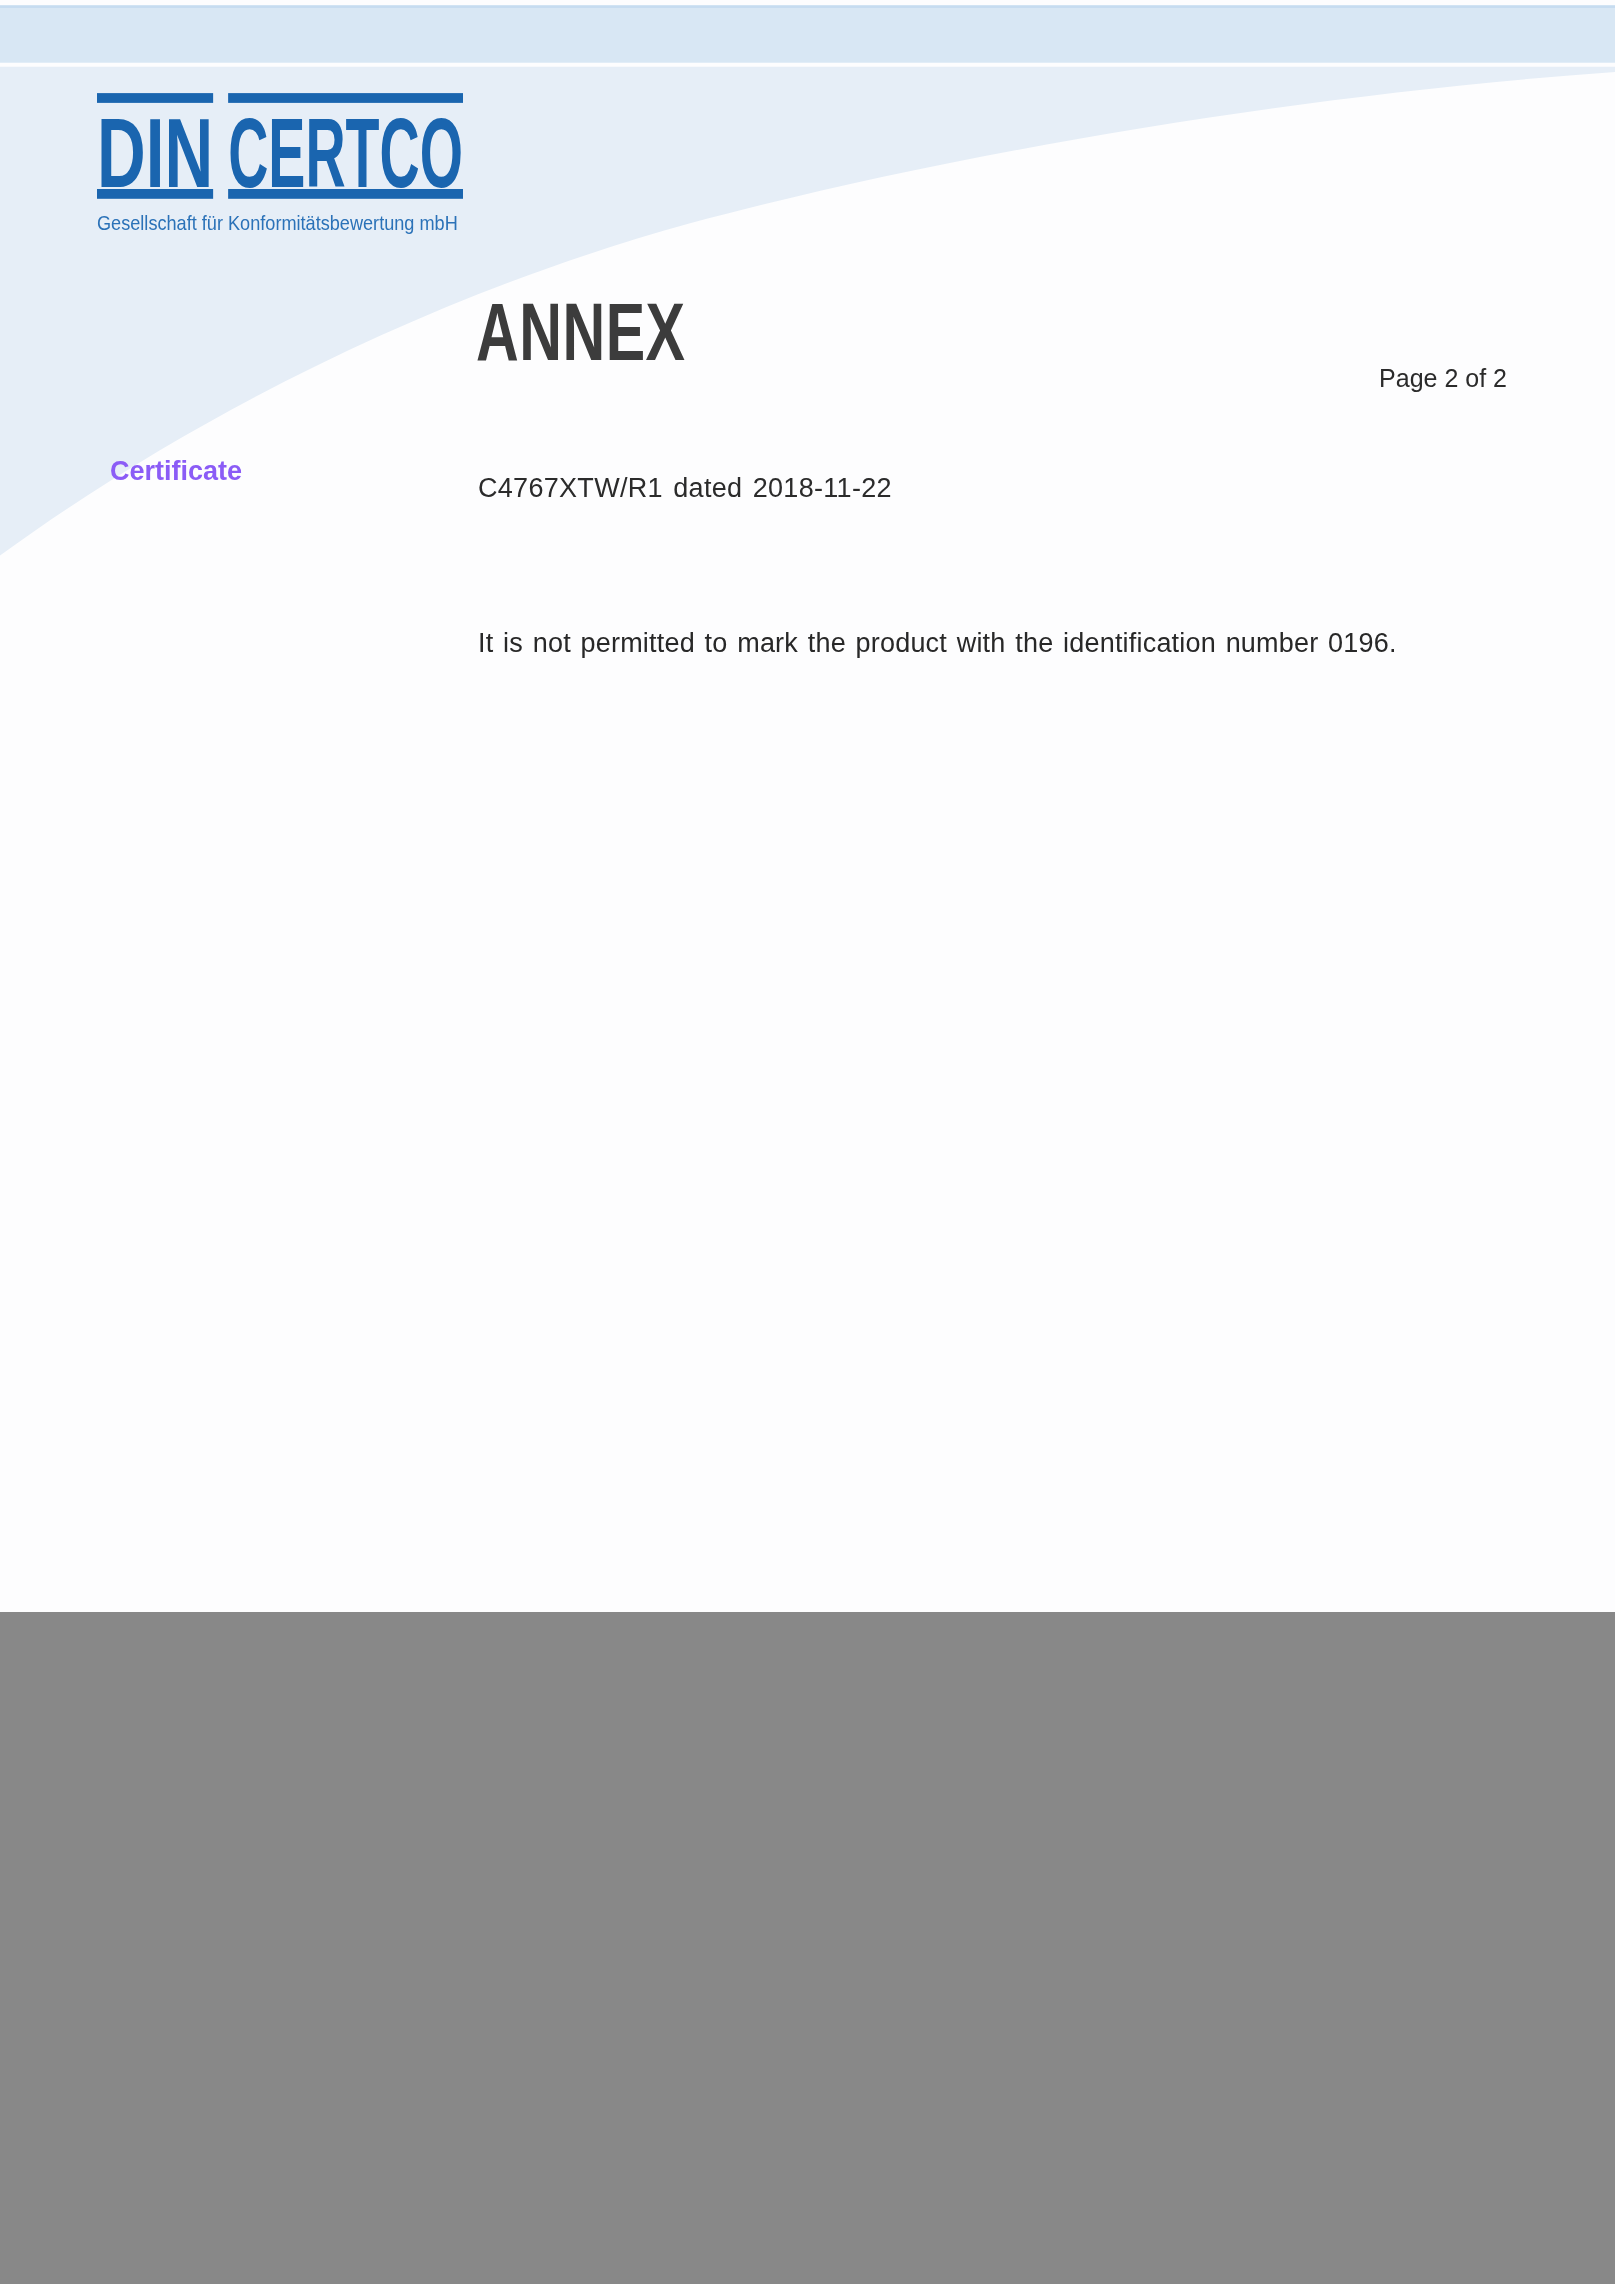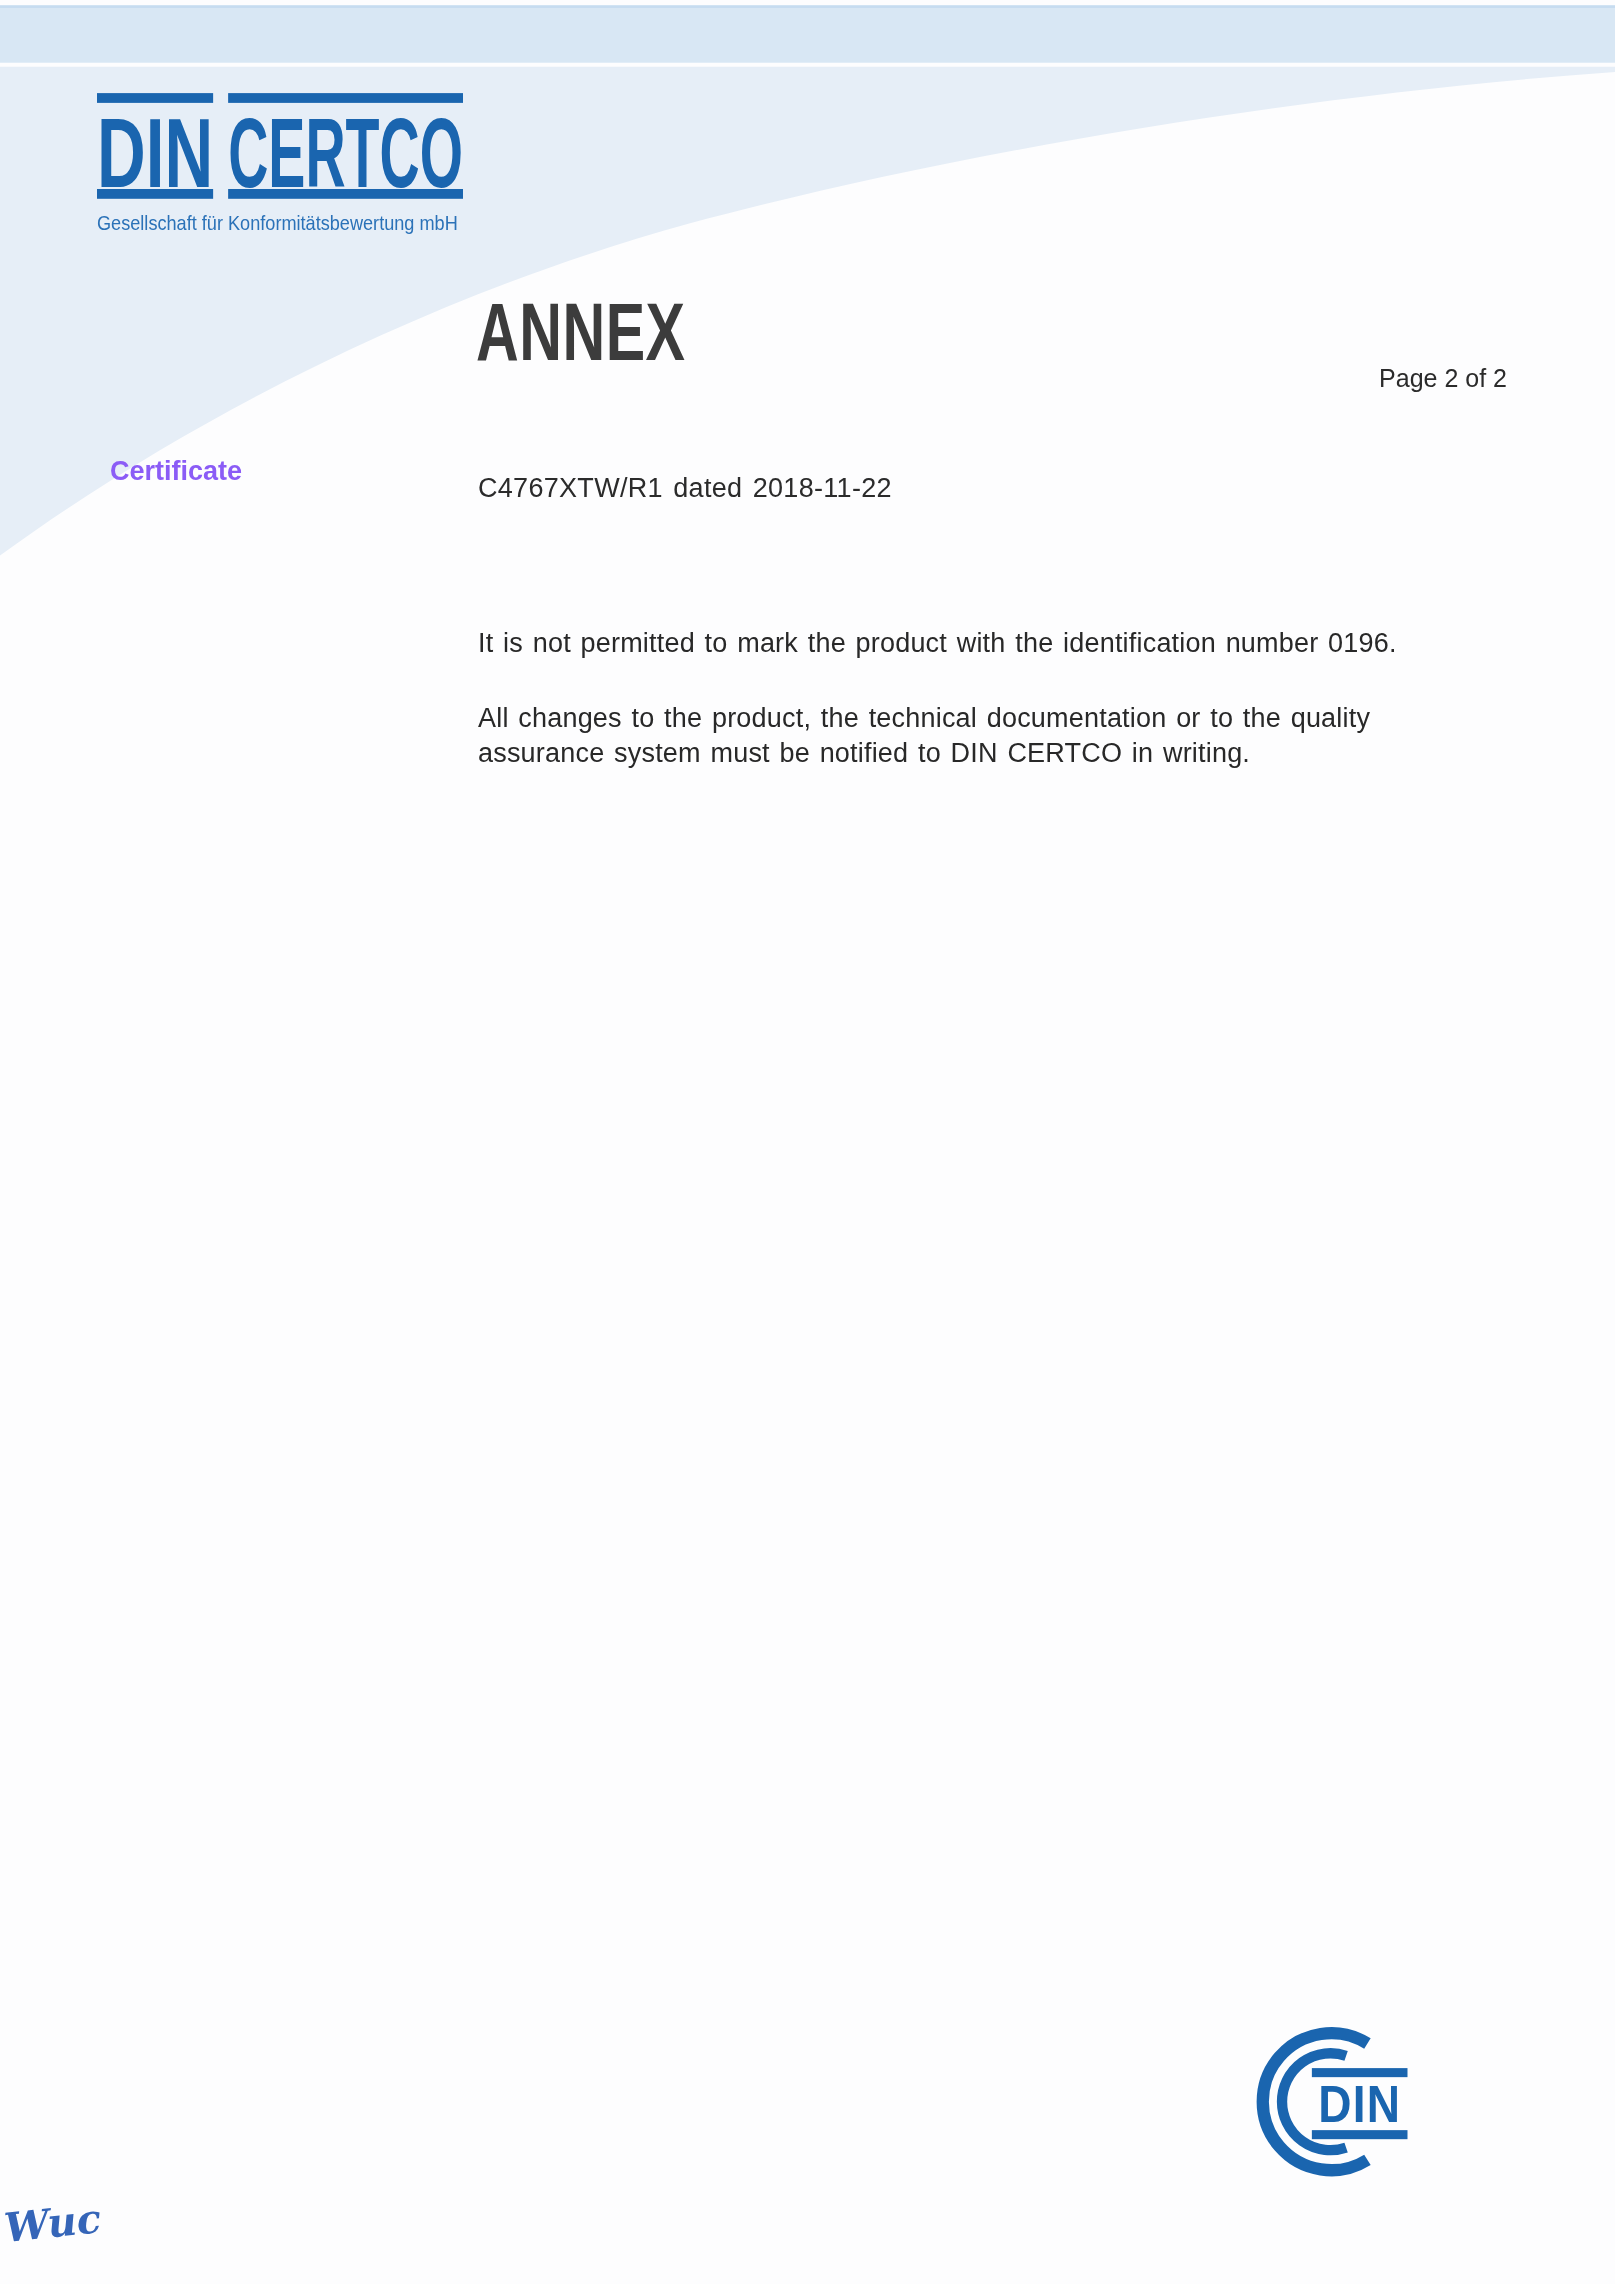--- a/index.html
+++ b/index.html
@@ -8,21 +8,21 @@
     --band-blue:#d8e7f4;
     --panel-blue:#e6eef7;
     --footer-blue:#2267ad;
     --text-dark:#2b2b2b;
     --title-gray:#3c3c3c;
     --strip-gray:#afb3b6;
   }
   html,body{margin:0;padding:0;background:#888;}
   .page{
     position:relative;
-    width:1616px;height:2284px;
+    width:1616px;height:1612px;
     background:#fdfdfe;
     overflow:hidden;
     font-family:"Liberation Sans", sans-serif;
   }
   .bg-svg{position:absolute;left:0;display:block;}
   .hdr-bg{top:0;}
   .bot-bg{top:1697px;}
 
   .dincertco-logo{position:absolute;left:97px;top:93px;}
   .logo-letters{font-family:"Liberation Sans", sans-serif;font-weight:bold;fill:var(--logo-blue);}
@@ -120,24 +120,20 @@
 
   <div class="annex-title">ANNEX</div>
   <div class="page-indicator">Page 2 of 2</div>
 
   <div class="cert-label">Certificate</div>
   <div class="cert-value">C4767XTW/R1 dated 2018-11-22</div>
 
   <div class="body-paragraph p2">
     <div>It is not permitted to mark the product with the identification number 0196.</div>
   </div>
-  <div class="body-paragraph p3">
-    <div>All changes to the product, the technical documentation or to the quality</div>
-    <div>assurance system must be notified to DIN CERTCO in writing.</div>
-  </div>
 
   <svg class="din-logo" width="168" height="168" viewBox="0 0 260 260">
     <path class="din-arc" d="M174,38 A106,106 0 1 0 174,218" stroke-width="19"></path>
     <path class="din-arc" d="M141,57 A75,75 0 1 0 141,199" stroke-width="16"></path>
     <rect class="din-bar" x="88" y="76" width="148" height="14"></rect>
     <rect class="din-bar" x="88" y="172" width="148" height="14"></rect>
     <text class="din-text" x="162" y="159" font-size="80" text-anchor="middle" textLength="128" lengthAdjust="spacingAndGlyphs">DIN</text>
   </svg>
 
   <div class="signature">Wuc</div>

